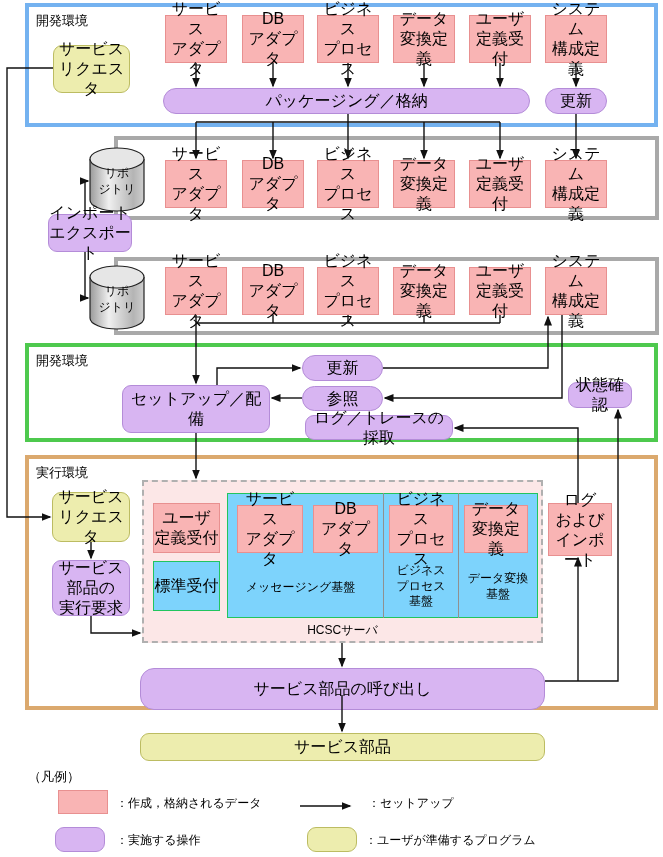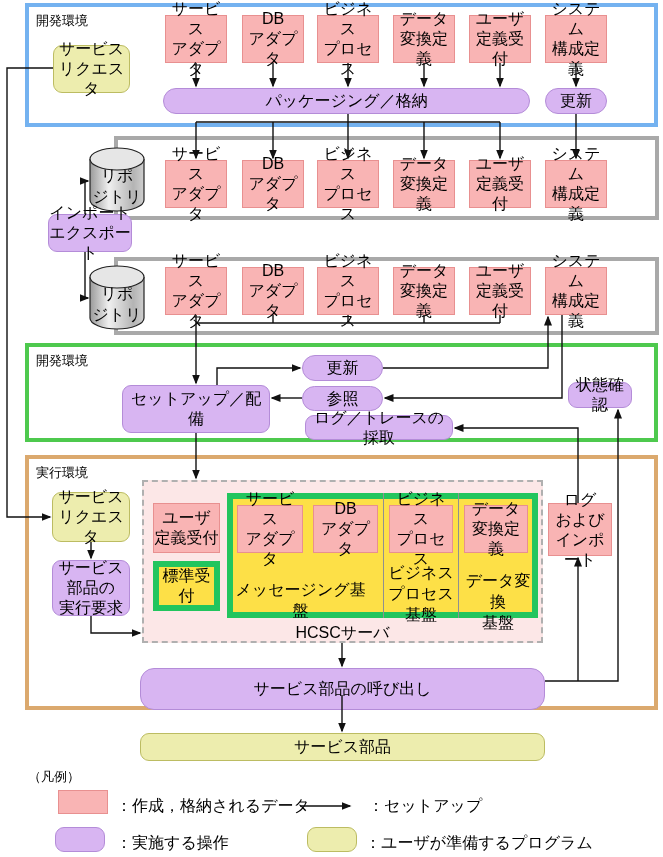--- a/index.html
+++ b/index.html
@@ -4,30 +4,30 @@
 <style>
   html,body{margin:0;padding:0;background:#fff;}
   body{font-family:"Liberation Sans","DejaVu Sans",sans-serif;color:#000;}
   #stage{position:relative;width:663px;height:857px;background:#fff;overflow:hidden;}
   .box{position:absolute;box-sizing:border-box;display:flex;align-items:center;justify-content:center;
        text-align:center;font-size:16px;line-height:1.25;white-space:pre-line;}
   .pink{background:#f9b4b4;border:1px solid #e89090;}
   .purple{background:#d8b5f2;border:1px solid #b48cd8;border-radius:9px;}
   .pill{border-radius:14px;}
   .yellow{background:#ededae;border:1px solid #bcbc62;border-radius:9px;}
-  .whitebox{background:#fde047;border:6px solid #22c55e;}
+  .whitebox{background:#7dd3fc;border:1px solid #22c55e;}
   .frame{position:absolute;box-sizing:border-box;}
   .frame.dev{border:4px solid #74b2f0;}
   .frame.gray{border:4px solid #a9a9a9;}
   .frame.ops{border:4px solid #4ec94e;}
   .frame.exec{border:4px solid #dba96e;}
   .envlbl{position:absolute;font-size:13px;white-space:pre-line;}
   .dashedarea{position:absolute;box-sizing:border-box;background:#fce7e7;border:2px dashed #b0b0b0;}
   .divider{position:absolute;width:1px;background:#909090;}
-  .plain{position:absolute;font-size:16px;line-height:1.3;white-space:pre-line;}
+  .plain{position:absolute;font-size:12px;line-height:1.3;white-space:pre-line;}
   .center{text-align:center;}
   #overlay{position:absolute;left:0;top:0;z-index:10;pointer-events:none;}
   .cylsvg{position:absolute;}
 </style>
 </head>
 <body>
 
 <div id="stage">
 
   <div class="frame dev" style="left:25px;top:3px;width:633px;height:124px;"></div>

